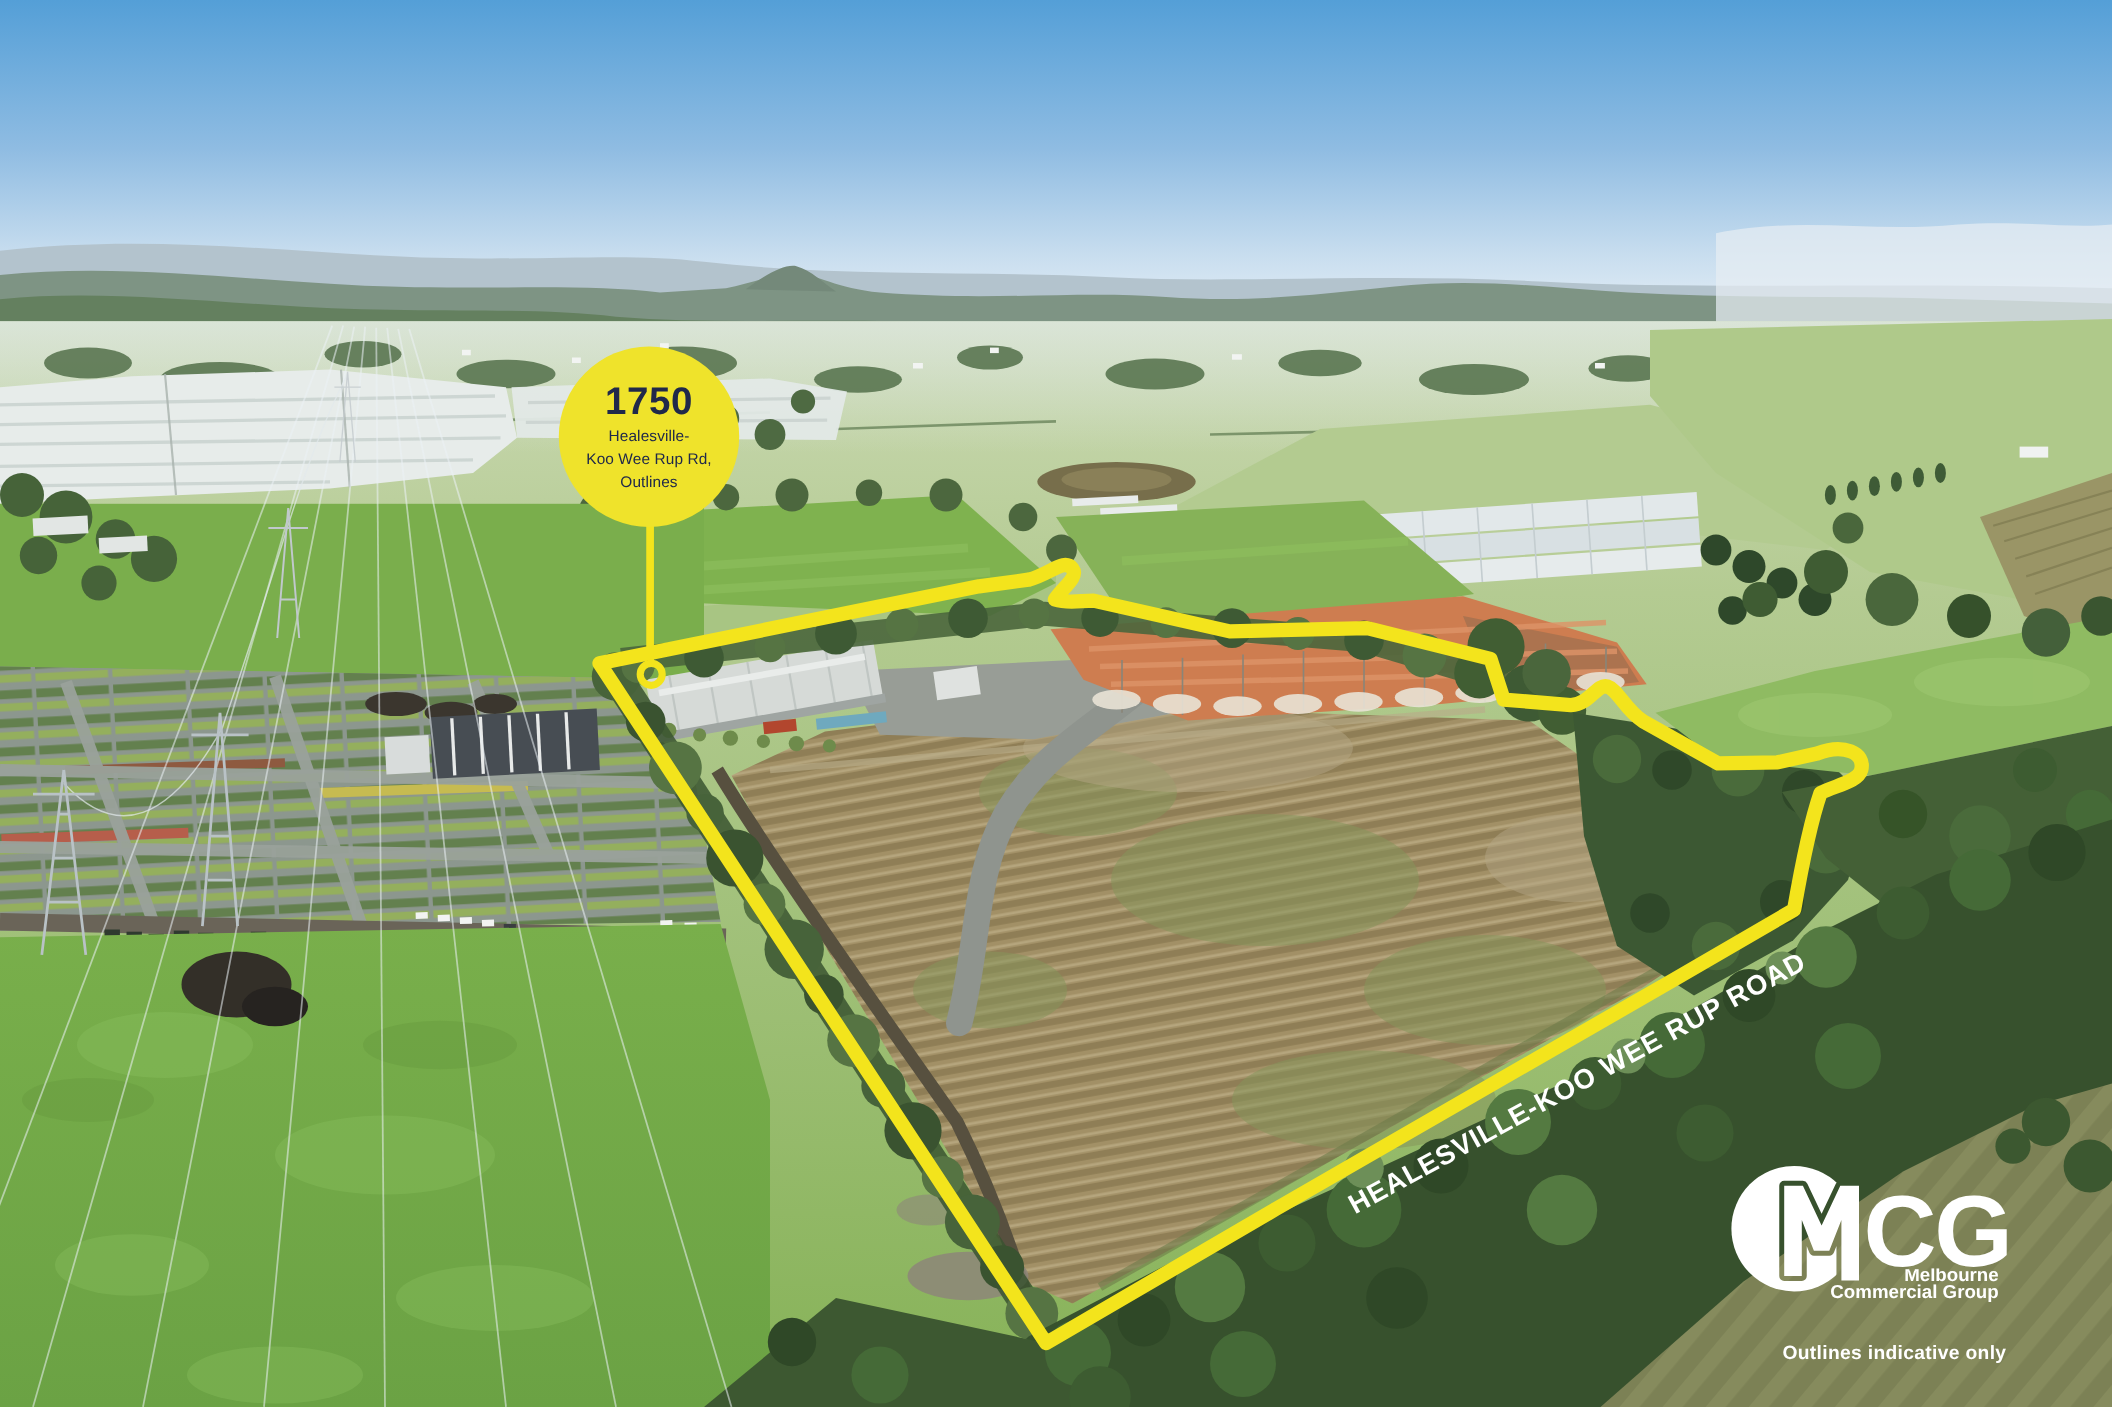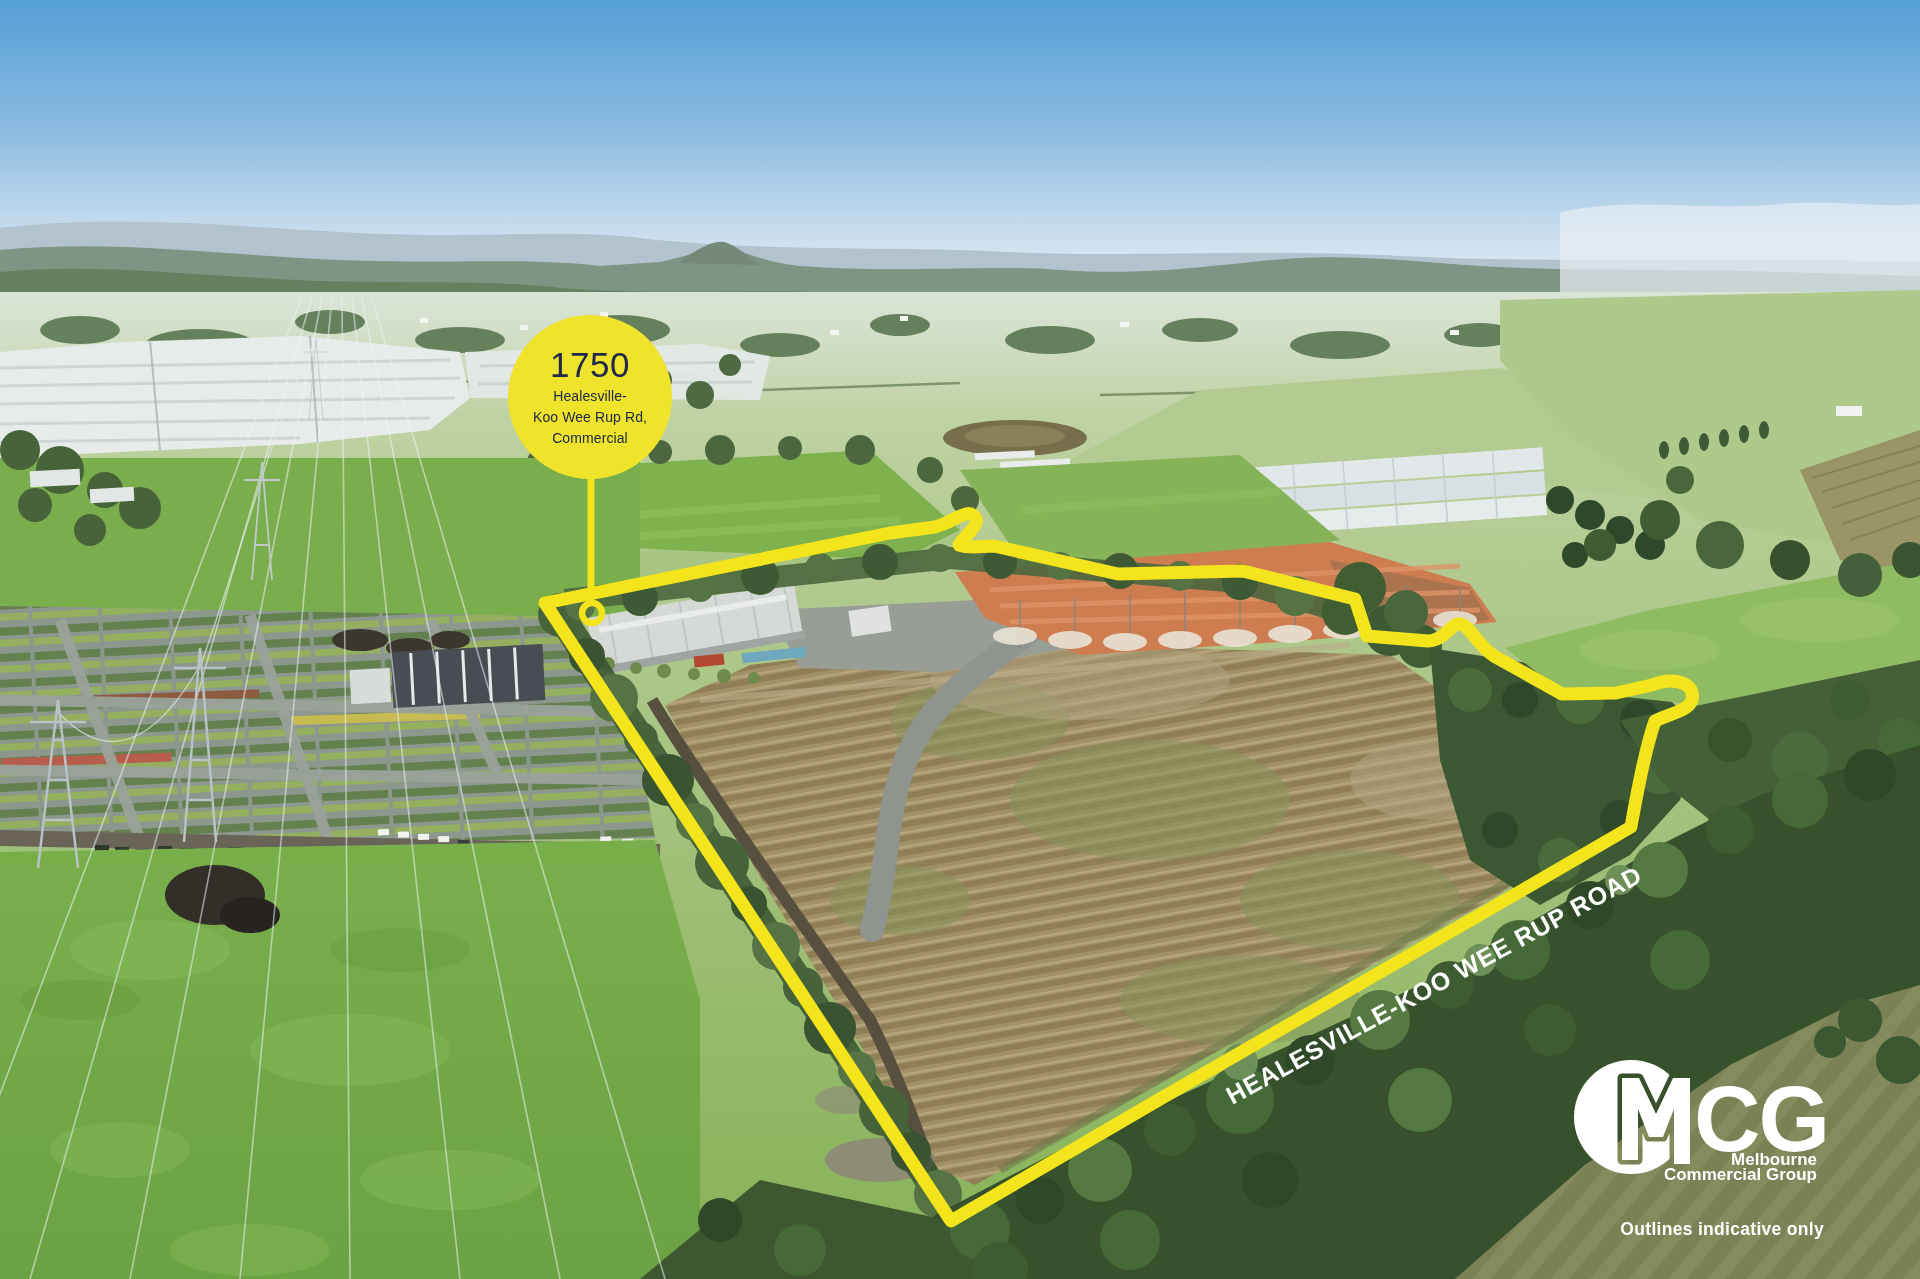--- a/index.html
+++ b/index.html
@@ -11,21 +11,21 @@
   .stage svg{display:block;}
   .photo{position:absolute;left:0;top:0;}
   .overlay{position:absolute;left:0;top:0;pointer-events:none;}
   
   .badge{
     position:absolute;left:508px;top:315px;width:164px;height:164px;
     border-radius:50%;background:#EFE32B;color:#20294A;
     display:flex;flex-direction:column;align-items:center;justify-content:center;
     text-align:center;
   }
-  .badge-number{font-size:35px;font-weight:normal;line-height:38px;letter-spacing:.5px;margin-bottom:2px;}
+  .badge-number{font-size:35px;font-weight:bold;line-height:38px;letter-spacing:.5px;margin-bottom:2px;}
   .badge-line{font-size:14px;line-height:21px;letter-spacing:.1px;}
   
   .road-label{
     position:absolute;left:1228px;top:1082px;height:30px;line-height:30px;
     transform-origin:0 50%;transform:rotate(-28.6deg);
     color:#FFFFFF;font-size:25px;font-weight:bold;letter-spacing:1px;white-space:nowrap;
   }
   
   .logo{position:absolute;left:1570px;top:1046px;}
   .disclaimer{
@@ -528,21 +528,21 @@
          L1562,694 L1616,693 L1652,685 C1676,676 1696,684 1692,700 C1689,711 1668,714 1655,721
          C1647,744 1640,775 1631,827 L1521,891 L1160,1099 L951,1221 Z" fill="none" stroke="#F3E41C" stroke-width="13" stroke-linejoin="round" stroke-linecap="round"></path>
     <line x1="591" y1="468" x2="591" y2="600" stroke="#F3E41C" stroke-width="7"></line>
     <circle cx="592" cy="613" r="10" fill="none" stroke="#F3E41C" stroke-width="6.5"></circle>
   </svg>
 
   <div class="badge">
     <div class="badge-number">1750</div>
     <div class="badge-line">Healesville-</div>
     <div class="badge-line">Koo Wee Rup Rd,</div>
-    <div class="badge-line">Commercial</div>
+    <div class="badge-line">Outlines</div>
   </div>
 
   <div class="road-label">HEALESVILLE-KOO WEE RUP ROAD</div>
 
   <svg class="logo" width="258" height="140" viewBox="0 0 258 140" aria-label="MCG">
     <defs>
       <mask id="mcut" maskUnits="userSpaceOnUse" x="0" y="0" width="258" height="140">
         <rect width="258" height="140" fill="#fff"></rect>
         <path d="M52,114 L52,32 L69,32 L86,68 L103,32 L120,32 L120,118 L104,118 L104,63 L93,91 L79,91 L68,63 L68,114 Z" fill="#000" stroke="#000" stroke-width="9" stroke-linejoin="round"></path>
       </mask>

